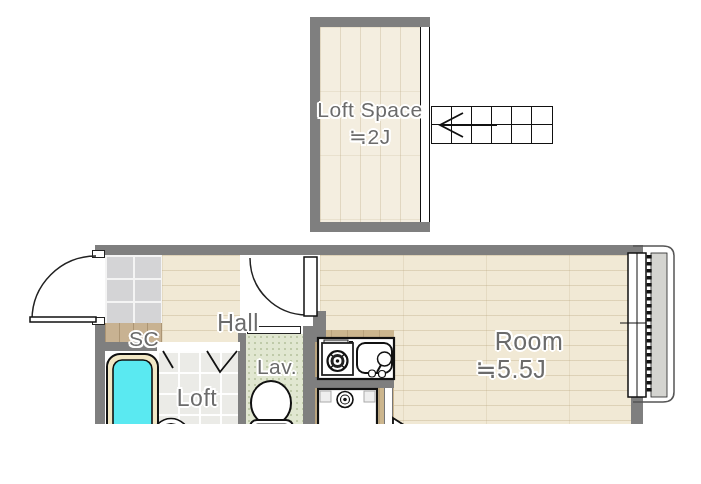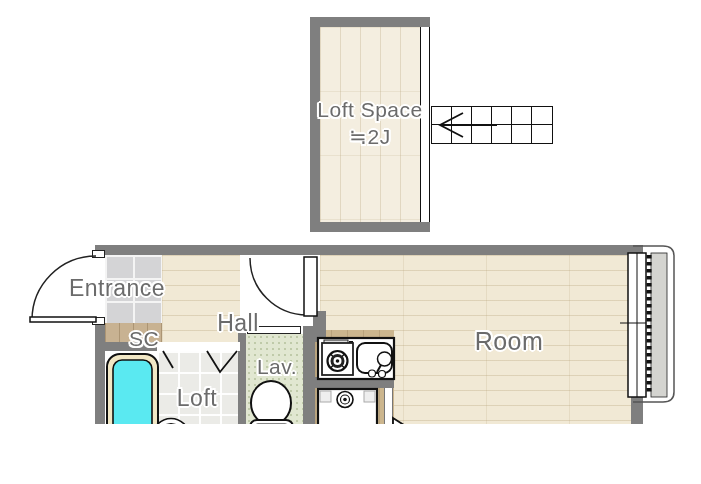--- a/index.html
+++ b/index.html
@@ -188,20 +188,20 @@
       <ellipse cx="271" cy="403" rx="20" ry="22" fill="#fff" stroke="#111" stroke-width="2"></ellipse>
       <rect x="250" y="420" width="43" height="27" rx="7" fill="#fff" stroke="#111" stroke-width="2"></rect>
       <rect x="254" y="424" width="35" height="19" rx="4" fill="none" stroke="#111" stroke-width="1.2"></rect>
       <path d="M264,432 H278 V438 Q278,443 271,443 Q264,443 264,438 Z" fill="#fff" stroke="#111" stroke-width="1.2"></path>
       <line x1="271" y1="443" x2="271" y2="446" stroke="#111" stroke-width="1.2"></line>
     </g>
   </svg>
 
   <div class="label f21" style="left:370px;top:110px;">Loft Space</div>
   <div class="label f21" style="left:370px;top:137px;">≒2J</div>
-  <div class="label f23" style="left:117px;top:288px;">Entrance</div>
   <div class="label f21" style="left:130px;top:339px;padding-left:28px;">SC</div>
   <div class="label f23" style="left:238px;top:292px;margin-top:31px;">Hall</div>
   <div class="label f23" style="left:197px;top:398px;">Loft</div>
   <div class="label f21" style="left:277px;top:367px;text-align:center;">Lav.</div>
-  <div class="label f25" style="left:509px;top:341px;">Room</div>
+  <div class="label f25" style="left:529px;top:341px;">Room</div>
+  <div class="label f25" style="left:511px;top:369px;">≒5.5J</div>
 
 </div>
 
 </body></html>

